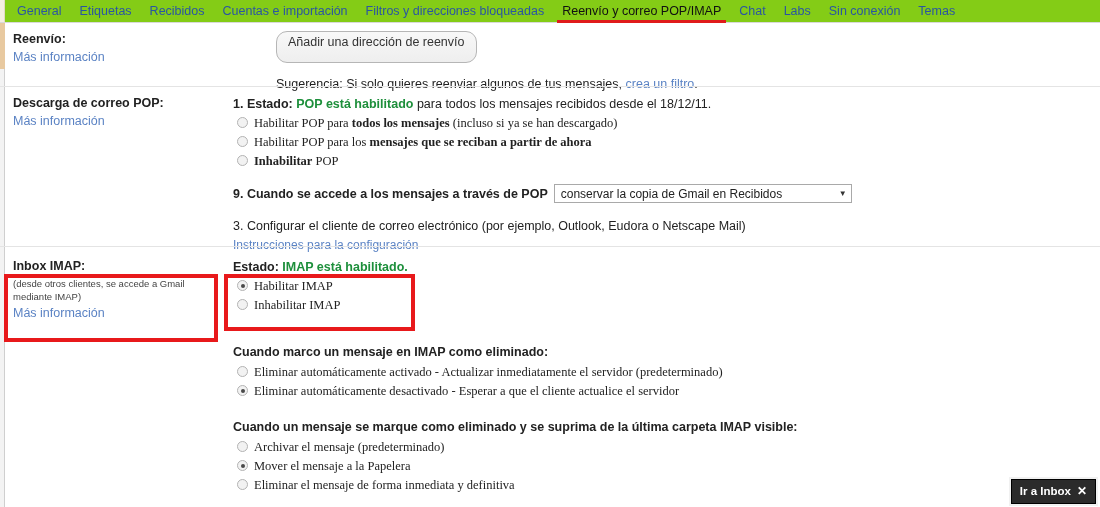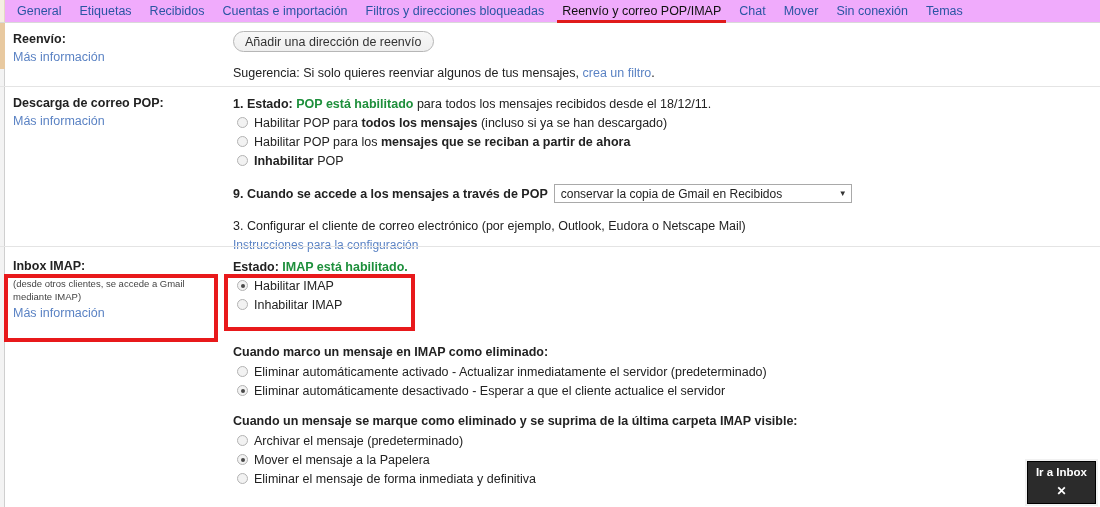--- a/index.html
+++ b/index.html
@@ -14,21 +14,21 @@
   #screen {
     position: relative;
     width: 1100px; height: 507px;
     background: #ffffff;
   }
 
   
   .tabbar {
     position: relative;
     height: 23px;
-    background: #f0abfc;
+    background: #84cc16;
     border-bottom: 1px solid #d9d9d9;
     padding-left: 8px;
     display: flex;
     align-items: center;
     gap: 0px;
     white-space: nowrap;
   }
   .tab {
     font-size: 12.5px;
     color: #2a55a3;
@@ -119,21 +119,21 @@
   .link-sm { font-size: 12px; }
 
   .btn {
     display: inline-block;
     font-family: "Liberation Sans", sans-serif;
     font-size: 12.5px;
     color: #333333;
     background: linear-gradient(#f8f8f8, #eeeeee);
     border: 1px solid #b6b6b6;
     border-radius: 11px;
-    padding: 3px 11px 1px 11px;
+    padding: 3px 11px 12px 11px;
     cursor: pointer;
     line-height: 15px;
   }
 
   .hint {
     font-size: 12.5px;
     color: #222222;
     line-height: 17px;
   }
 
@@ -165,21 +165,21 @@
     position: relative;
   }
   .opt .radio.on::after {
     content: "";
     position: absolute;
     left: 2.5px; top: 2.5px;
     width: 4px; height: 4px;
     border-radius: 50%;
     background: #4a4a4a;
   }
-  .opt .txt { font-weight: normal; }
+  .opt .txt { font-weight: normal; font-family: Liberation Serif, serif; }
   .opt .txt b { font-weight: bold; }
 
   .grp-title {
     font-size: 12.5px;
     font-weight: bold;
     color: #222222;
     line-height: 19px;
   }
 
   .selrow {
@@ -220,48 +220,47 @@
     color: #ffffff;
     font-size: 11.5px;
     font-weight: bold;
     padding: 4px 8px 5px 8px;
     border: 1px solid #000000;
     display: flex;
     align-items: center;
     gap: 6px;
     cursor: pointer;
     box-shadow: 0 0 0 2px #f1f1f1;
-    flex-direction: column;
   }
   .inbox-chip .x { font-size: 12px; font-weight: bold; }
 </style>
 </head>
 <body>
 
 <div id="screen">
 
   <div class="tabbar">
     <div class="tabbar-left-accent"></div>
     <div class="tab">General</div>
     <div class="tab">Etiquetas</div>
     <div class="tab">Recibidos</div>
     <div class="tab">Cuentas e importación</div>
     <div class="tab">Filtros y direcciones bloqueadas</div>
     <div class="tab active">Reenvío y correo POP/IMAP</div>
     <div class="tab">Chat</div>
-    <div class="tab">Mover</div>
+    <div class="tab">Labs</div>
     <div class="tab">Sin conexión</div>
     <div class="tab">Temas</div>
   </div>
 
   <div class="content">
     <div class="left-edge"></div>
     <div class="left-edge-tan"></div>
 
-    <div class="row" style="height:63px;">
+    <div class="row" style="height:63px;gap:43px;">
       <div class="col-label">
         <div class="lbl-title">Reenvío:</div>
         <a class="link">Más información</a>
       </div>
       <div class="col-body">
         <button class="btn">Añadir una dirección de reenvío</button>
         <div class="hint" style="margin-top:13px;">
           <span>Sugerencia: Si solo quieres reenviar algunos de tus mensajes,</span>
           <a class="link">crea un filtro</a><span>.</span>
         </div>
@@ -332,21 +331,21 @@
         <div class="grp-title" style="margin-top:29px;">Cuando marco un mensaje en IMAP como eliminado:</div>
         <div class="opt">
           <span class="radio"></span>
           <span class="txt">Eliminar automáticamente activado - Actualizar inmediatamente el servidor (predeterminado)</span>
         </div>
         <div class="opt">
           <span class="radio on"></span>
           <span class="txt">Eliminar automáticamente desactivado - Esperar a que el cliente actualice el servidor</span>
         </div>
 
-        <div class="grp-title" style="margin-top:12px;">Cuando un mensaje se marque como eliminado y se suprima de la última carpeta IMAP visible:</div>
+        <div class="grp-title" style="margin-top:18px;">Cuando un mensaje se marque como eliminado y se suprima de la última carpeta IMAP visible:</div>
         <div class="opt">
           <span class="radio"></span>
           <span class="txt">Archivar el mensaje (predeterminado)</span>
         </div>
         <div class="opt">
           <span class="radio on"></span>
           <span class="txt">Mover el mensaje a la Papelera</span>
         </div>
         <div class="opt">
           <span class="radio"></span>

